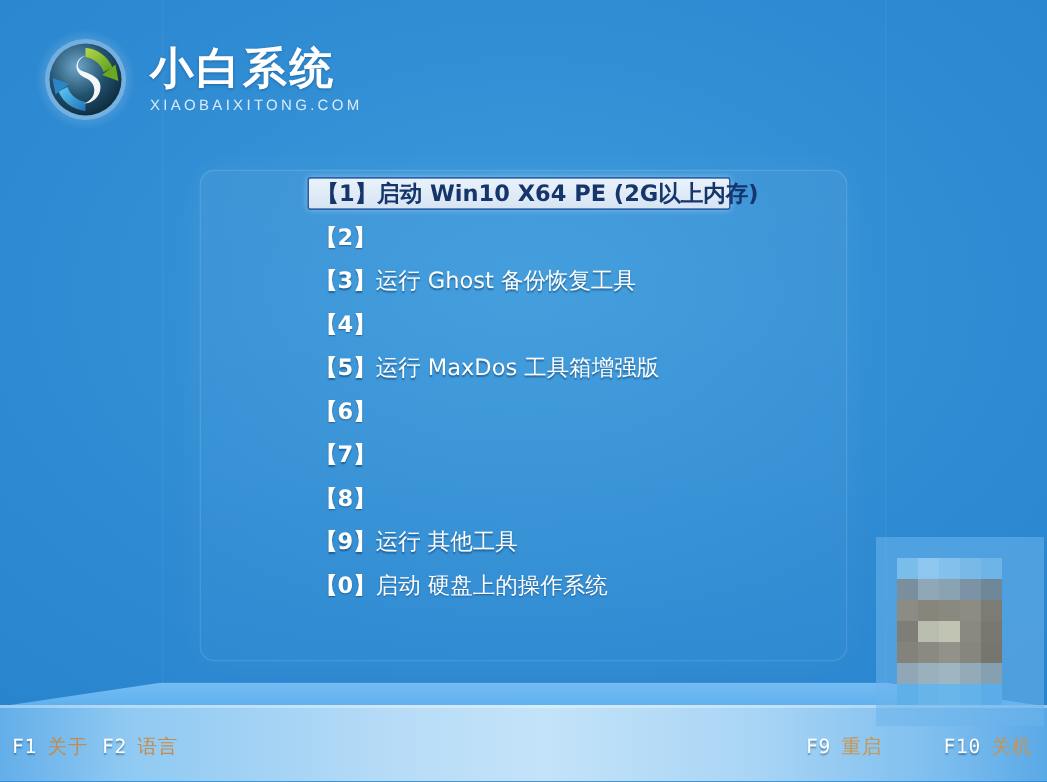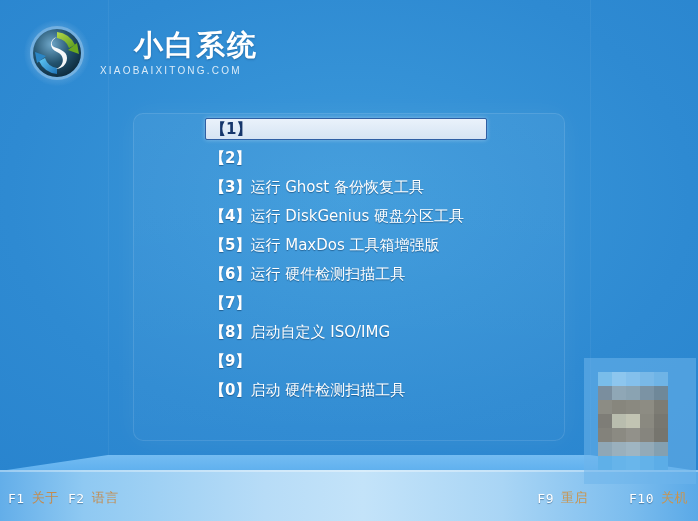--- a/index.html
+++ b/index.html
@@ -17,21 +17,21 @@
   .wall-seam{position:absolute;top:0;bottom:0;width:1px;background:rgba(255,255,255,.05);}
 
   
   #logo{position:absolute;left:24px;top:20px;display:flex;align-items:center;gap:10px;}
   .logo-mark{position:relative;width:66px;height:66px;border-radius:50%;
      background:radial-gradient(circle at 50% 50%, rgba(255,255,255,.22) 0%, rgba(255,255,255,.10) 58%, rgba(255,255,255,0) 72%);
      display:flex;align-items:center;justify-content:center;}
   .logo-mark svg{display:block;}
   .logo-text{display:flex;flex-direction:column;line-height:1;}
   .logo-cn{color:#ffffff;font-size:29px;font-weight:bold;letter-spacing:2px;
-     text-shadow:0 1px 2px rgba(0,40,80,.35);margin-left:34px;}
+     text-shadow:0 1px 2px rgba(0,40,80,.35);}
   .logo-en{color:#e9f3fb;font-size:10px;letter-spacing:2.2px;margin-top:6px;
      font-family:Liberation Sans, sans-serif;opacity:.92;}
 
   
   #panel{
     position:absolute;left:133px;top:113px;width:432px;height:328px;
     border-radius:10px;
     background:linear-gradient(180deg, rgba(255,255,255,.055), rgba(255,255,255,.018));
     box-shadow:inset 0 0 0 1px rgba(255,255,255,.11),
                0 0 28px rgba(255,255,255,.05);
@@ -131,53 +131,52 @@
       <div class="logo-cn">小白系统</div>
       <div class="logo-en">XIAOBAIXITONG.COM</div>
     </div>
   </div>
 
   <div id="panel"></div>
 
   <div id="menu">
     <div class="mi sel">
       <span class="idx">【1】</span>
+        <span>启动 Win10 X64 PE (2G以上内存)</span>
     </div>
     <div class="mi">
       <span class="idx">【2】</span>
     </div>
     <div class="mi">
       <span class="idx">【3】</span>
         <span>运行 Ghost 备份恢复工具</span>
     </div>
     <div class="mi">
       <span class="idx">【4】</span>
-        <span>运行 DiskGenius 硬盘分区工具</span>
     </div>
     <div class="mi">
       <span class="idx">【5】</span>
         <span>运行 MaxDos 工具箱增强版</span>
     </div>
     <div class="mi">
       <span class="idx">【6】</span>
-        <span>运行 硬件检测扫描工具</span>
     </div>
     <div class="mi">
       <span class="idx">【7】</span>
     </div>
     <div class="mi">
       <span class="idx">【8】</span>
-        <span>启动自定义 ISO/IMG</span>
     </div>
     <div class="mi">
       <span class="idx">【9】</span>
+        <span>运行 其他工具</span>
     </div>
     <div class="mi">
       <span class="idx">【0】</span>
-        <span>启动 硬件检测扫描工具</span>
+        <span>启动 硬盘上的操作系统</span>
     </div>
   </div>
 
   <div id="pedestal-top"></div>
   <div id="pedestal-face"></div>
 
   <div id="mosaic">
       <div class="px" style="left: 0px; top: 0px; width: 14px; height: 14px; background: rgba(110, 180, 235, 0.55);"></div>
       <div class="px" style="left: 14px; top: 0px; width: 14px; height: 14px; background: rgba(110, 180, 235, 0.55);"></div>
       <div class="px" style="left: 28px; top: 0px; width: 14px; height: 14px; background: rgba(110, 180, 235, 0.55);"></div>

